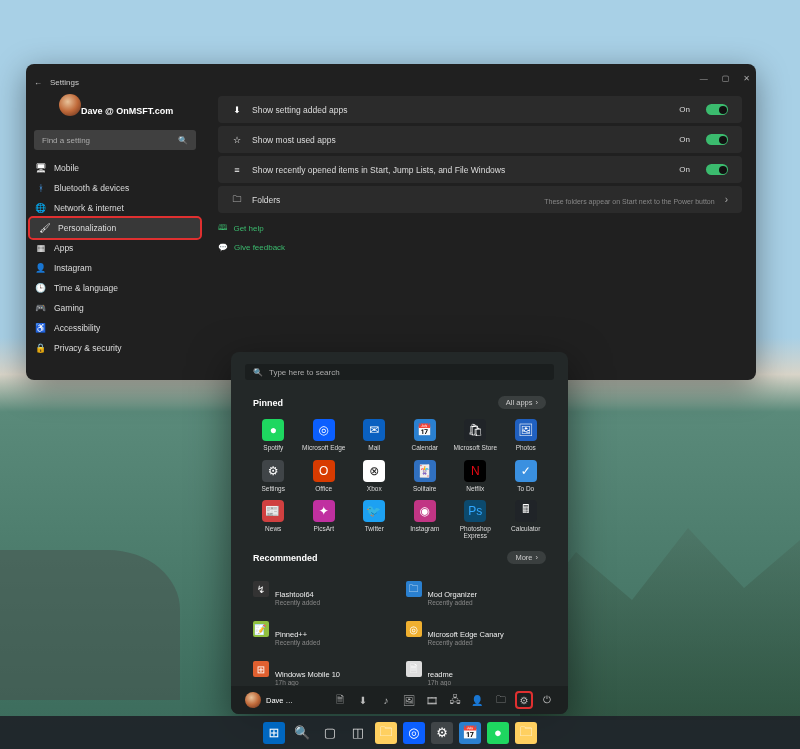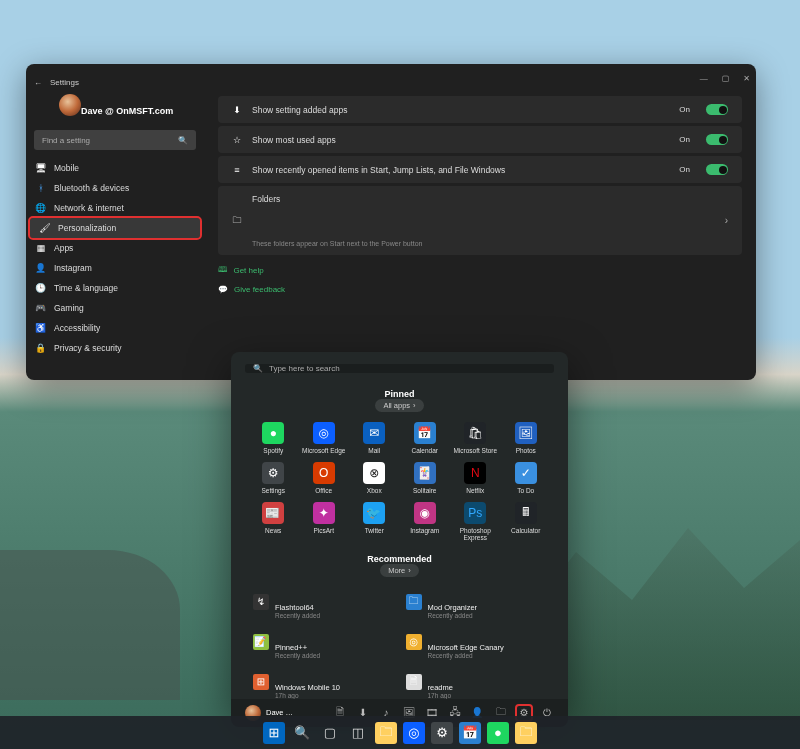--- a/index.html
+++ b/index.html
@@ -33,33 +33,33 @@
 .settings-main { flex:1; padding: 32px 14px 0; }
 .breadcrumb { font-size:15px; font-weight:600; margin-bottom:12px; color:#fff; }
 .breadcrumb .crumb-sep { color:#aaa; font-size:12px; margin:0 4px; }
 .breadcrumb .crumb-root { color:#ccc; font-weight:400; }
 .setting-row { background:#2b2b2b; border-radius:4px; margin-bottom:3px; padding:8px 14px; display:flex; align-items:center; gap:10px; }
 .setting-row .label { flex:1; font-size:8.5px; color:#ddd; }
 .setting-row .sub { font-size:7px; color:#888; }
 .setting-row .on-text { font-size:8px; color:#ddd; margin-right:6px; }
 .toggle { width:22px; height:11px; background:#3bbb6e; border-radius:6px; position:relative; }
 .toggle::after { content:''; position:absolute; right:1.5px; top:1.5px; width:8px; height:8px; background:#111; border-radius:50%; }
-.folders-row { display:flex; flex-direction:column; align-items:flex-start; flex:1;gap:36px; }
+.folders-row { display:flex; flex-direction:row; align-items:flex-end; flex:1;gap:36px; }
 .chev { color:#aaa; font-size:10px; }
 .links-row { display:flex; align-items:center; gap:6px; font-size:8px; margin-top:8px; color:#3bbb6e; }
 .links-row .mute { color:#ccc; }
 
 
 .start-menu {
   position:absolute; left:231px; top:352px; width:337px; height:362px;
   background:#232828; border-radius:8px; color:#fff; box-shadow:0 12px 40px rgba(0,0,0,.5);
   padding:12px 14px 0; display:flex; flex-direction:column;
 }
 .start-search { background:#1a1e1e; border-radius:3px; height:20px; display:flex; align-items:center; gap:6px; padding:0 8px; font-size:8px; color:#aaa; margin-bottom:12px; }
-.section-hdr { display:flex; justify-content:space-between; align-items:center; margin:4px 8px 8px;flex-direction:column; }
+.section-hdr { display:flex; justify-content:space-between; align-items:center; margin:4px 8px 8px; }
 .section-title { font-size:9px; font-weight:600; }
 .pill { background:#3a3f3f; border-radius:10px; padding:2px 8px; font-size:7.5px; color:#ccc; display:flex; align-items:center; gap:3px; }
 .pinned-grid { display:grid; grid-template-columns:repeat(6,1fr); gap:4px 2px; padding:0 4px; }
 .app-tile { display:flex; flex-direction:column; align-items:center; gap:3px; padding:2px; border-radius:4px; }
 .app-icon { width:22px; height:22px; border-radius:4px; display:flex; align-items:center; justify-content:center; font-size:12px; }
 .app-label { font-size:6.5px; color:#ddd; text-align:center; line-height:1.1; max-width:48px; }
 .rec-grid { display:grid; grid-template-columns:1fr 1fr; gap:6px 12px; padding:0 8px; }
 .rec-item { display:flex; align-items:center; gap:6px; }
 .rec-icon { width:16px; height:16px; border-radius:2px; display:flex; align-items:center; justify-content:center; font-size:10px; }
 .rec-text { display:flex; flex-direction:column; }

